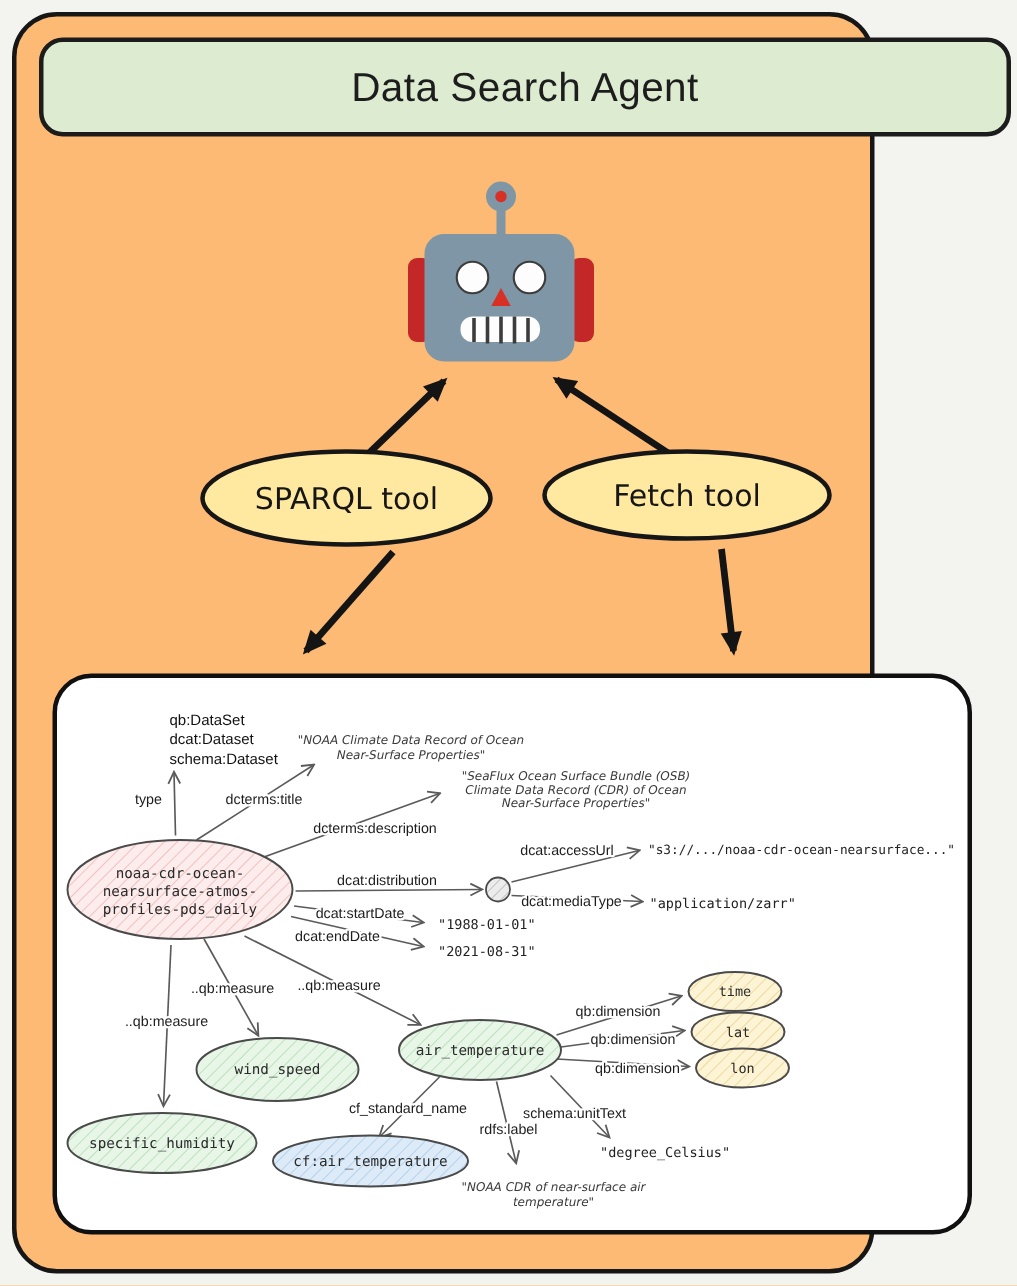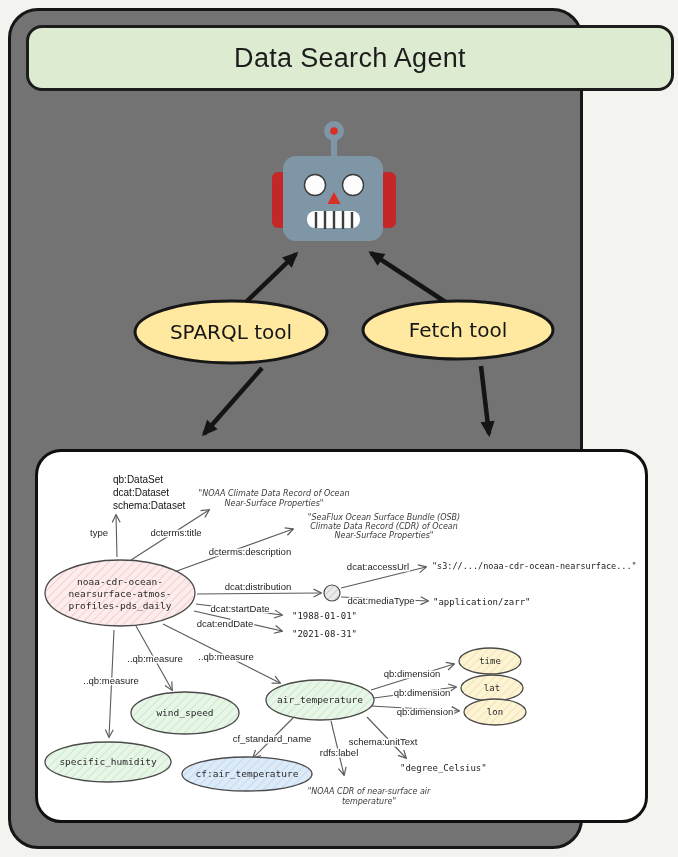--- a/index.html
+++ b/index.html
@@ -4,21 +4,21 @@
 <style>
   html,body{margin:0;padding:0;}
   body{
     width:678px;height:857px;position:relative;
     background:#f3f4f0;
     font-family:"Liberation Sans",sans-serif;
     overflow:hidden;
   }
   .outer{
     position:absolute;left:8px;top:8px;width:575px;height:841px;
-    box-sizing:border-box;background:#737373;
+    box-sizing:border-box;background:#fdba74;
     border:3px solid #161616;border-radius:30px;
   }
   .header{
     position:absolute;left:15px;top:14px;width:648px;height:66px;
     box-sizing:border-box;background:#ddecd1;
     border:3px solid #1c1c1c;border-radius:16px;
     display:flex;align-items:center;justify-content:center;
   }
   .header .title{
     font-size:27px;color:#1d1d1d;letter-spacing:0.3px;font-weight:400;

